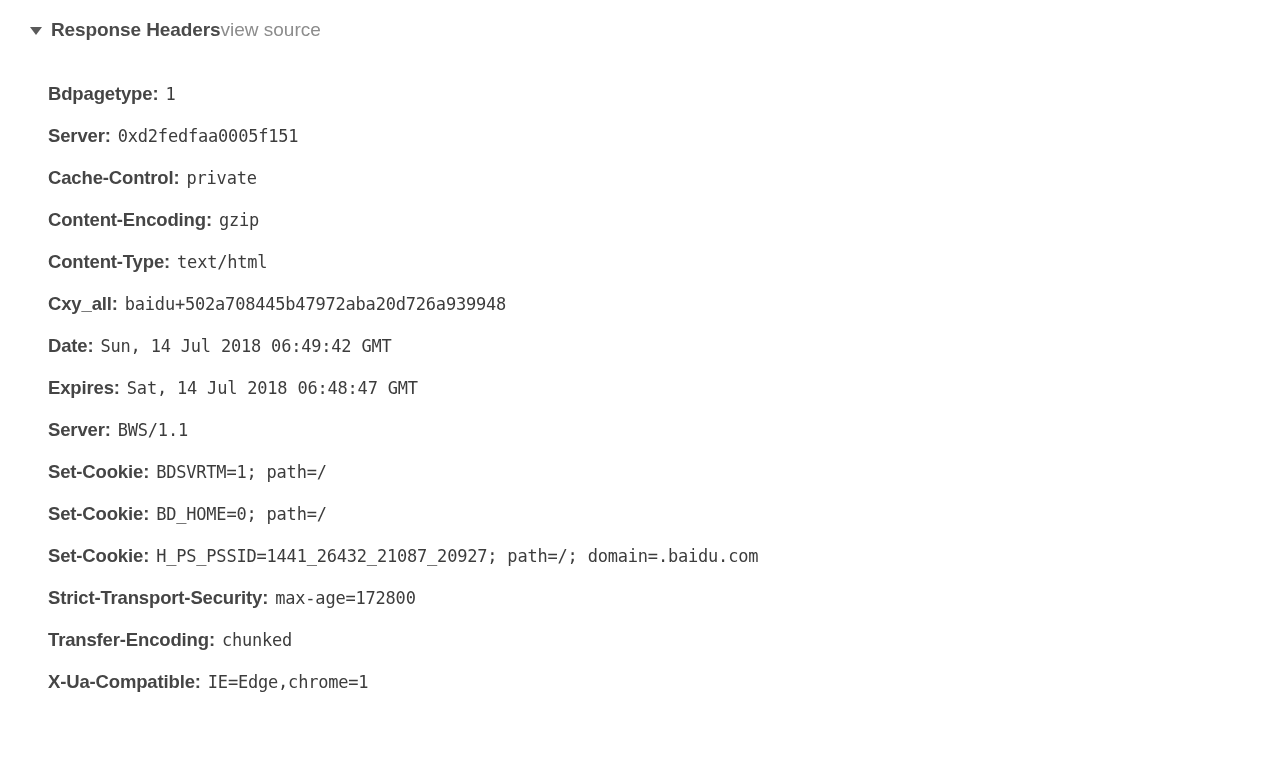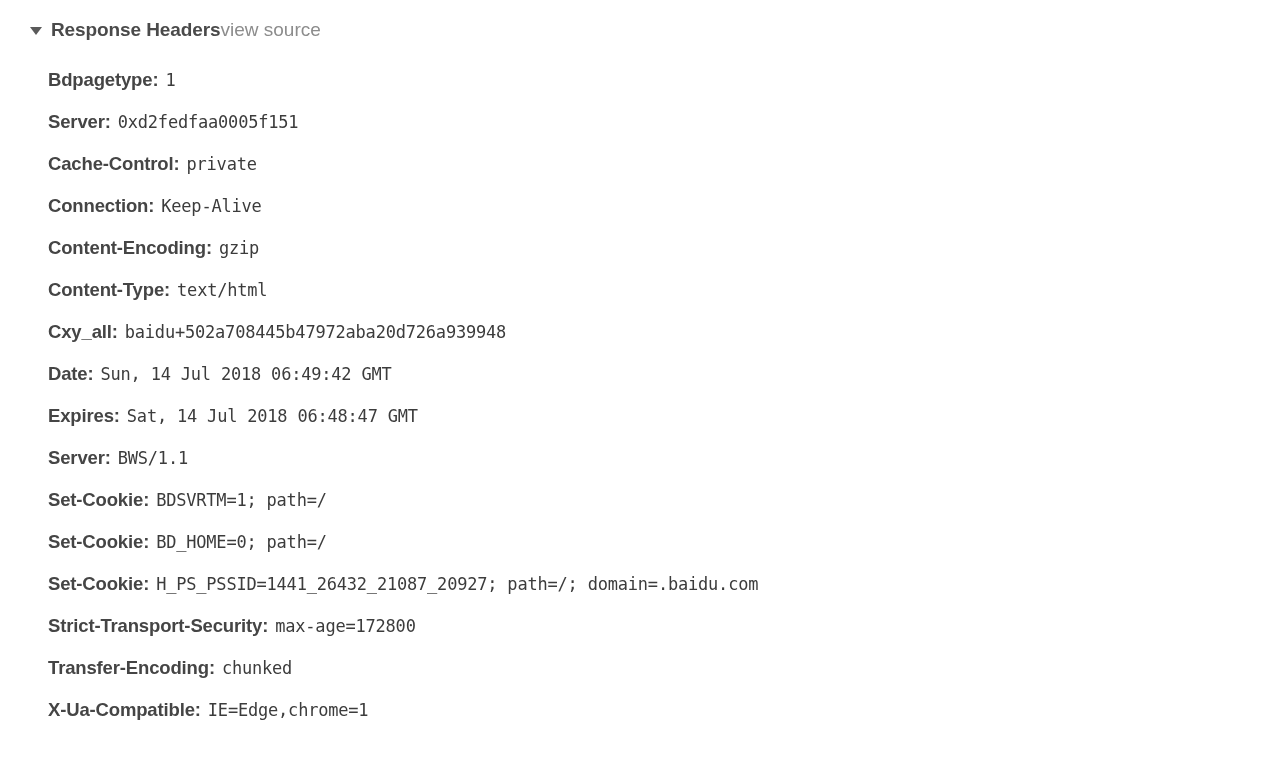--- a/index.html
+++ b/index.html
@@ -65,21 +65,21 @@
   
   .header-list {
     position: absolute;
     left: 48px;
     top: 64px;
     right: 0;
   }
 
   .header-row {
     height: 42px;
-    line-height: 32px;
+    line-height: 59px;
     white-space: nowrap;
     font-size: 0;
   }
 
   .header-name {
     display: inline;
     font-family: "Liberation Sans", sans-serif;
     font-size: 18.5px;
     font-weight: bold;
     color: #454545;
@@ -104,21 +104,20 @@
   <div class="section-title-row">
     <span class="disclosure-triangle"></span>
     <span class="section-title">Response Headers</span>
     <span class="view-source-link">view source</span>
   </div>
 
   <div class="header-list">
       <div class="header-row"><span class="header-name">Bdpagetype:</span><span class="header-value">1</span></div>
       <div class="header-row"><span class="header-name">Server:</span><span class="header-value">0xd2fedfaa0005f151</span></div>
       <div class="header-row"><span class="header-name">Cache-Control:</span><span class="header-value">private</span></div>
-      <div class="header-row"><span class="header-name">Connection:</span><span class="header-value">Keep-Alive</span></div>
       <div class="header-row"><span class="header-name">Content-Encoding:</span><span class="header-value">gzip</span></div>
       <div class="header-row"><span class="header-name">Content-Type:</span><span class="header-value">text/html</span></div>
       <div class="header-row"><span class="header-name">Cxy_all:</span><span class="header-value">baidu+502a708445b47972aba20d726a939948</span></div>
       <div class="header-row"><span class="header-name">Date:</span><span class="header-value">Sun, 14 Jul 2018 06:49:42 GMT</span></div>
       <div class="header-row"><span class="header-name">Expires:</span><span class="header-value">Sat, 14 Jul 2018 06:48:47 GMT</span></div>
       <div class="header-row"><span class="header-name">Server:</span><span class="header-value">BWS/1.1</span></div>
       <div class="header-row"><span class="header-name">Set-Cookie:</span><span class="header-value">BDSVRTM=1; path=/</span></div>
       <div class="header-row"><span class="header-name">Set-Cookie:</span><span class="header-value">BD_HOME=0; path=/</span></div>
       <div class="header-row"><span class="header-name">Set-Cookie:</span><span class="header-value">H_PS_PSSID=1441_26432_21087_20927; path=/; domain=.baidu.com</span></div>
       <div class="header-row"><span class="header-name">Strict-Transport-Security:</span><span class="header-value">max-age=172800</span></div>

